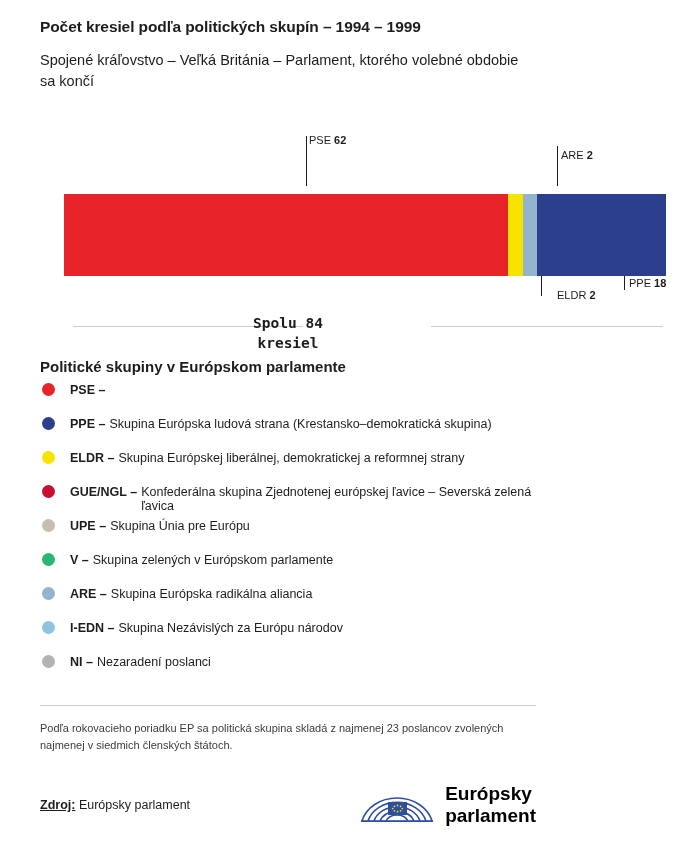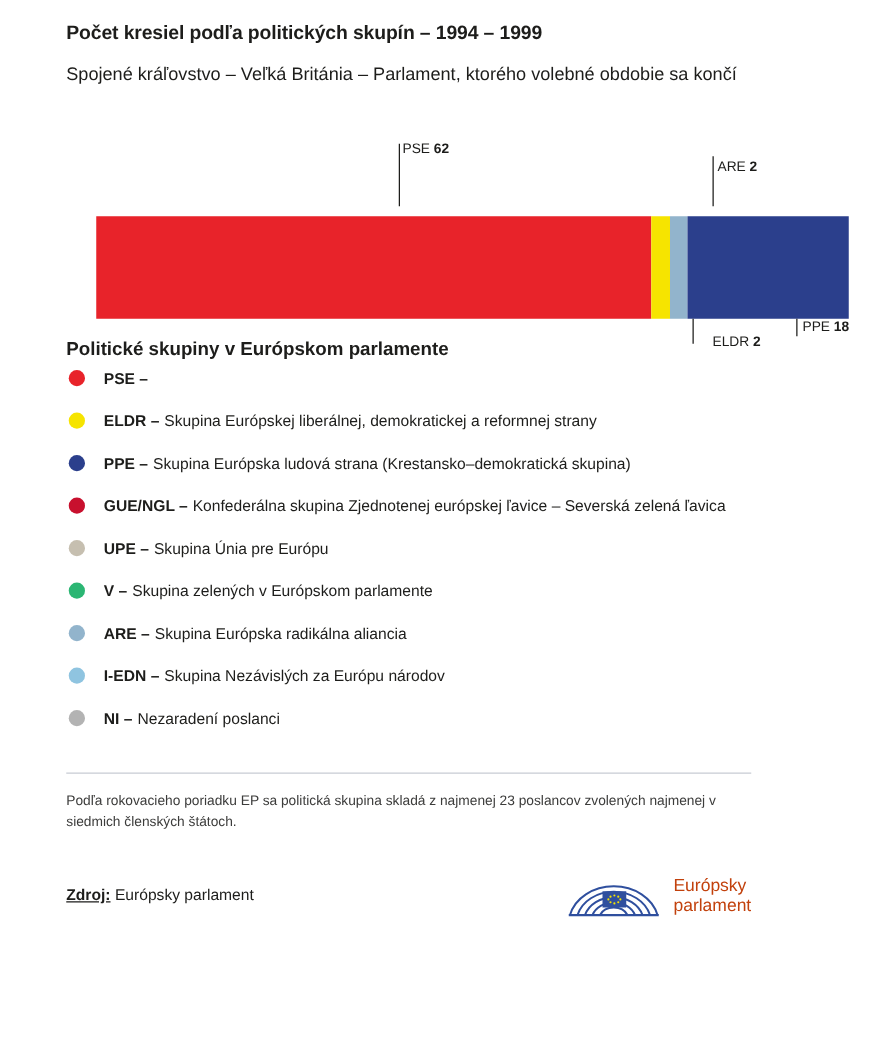--- a/index.html
+++ b/index.html
@@ -9,22 +9,21 @@
     width: 700px;
     height: 841px;
     background: #ffffff;
     font-family: "Liberation Sans", sans-serif;
     color: #1a1a1a;
   }
   .page {
     position: relative;
     width: 576px;
     height: 841px;
-    padding: 0 14px;
-    margin-left: 39px;
+    padding: 0 40px;
   }
   .title {
     font-size: 15.5px;
     font-weight: bold;
     color: #1d1d1b;
     padding-top: 18px;
     letter-spacing: -0.1px;
   }
   .subtitle {
     font-size: 14.5px;
@@ -148,23 +147,23 @@
   }
   .source b { font-weight: bold; text-decoration: underline; }
   .logo {
     margin-left: auto;
     display: flex;
     align-items: center;
     gap: 9px;
   }
   .hemicycle { display: block; }
   .logo-text {
-    font-size: 14px;
-    font-weight: normal;
-    color: #c2410c;
+    font-size: 19px;
+    font-weight: bold;
+    color: #000000;
     line-height: 1.15;
   }
 </style>
 </head>
 <body>
 
 <div class="page">
 
   <div class="title">Počet kresiel podľa politických skupín – 1994 – 1999</div>
   <div class="subtitle">Spojené kráľovstvo – Veľká Británia – Parlament, ktorého volebné obdobie sa končí</div>
@@ -196,37 +195,45 @@
       <b>2</b>
     </div>
 
     <div class="tick" style="left:584px; top:142px; height:14px;"></div>
     <div class="lbl" style="left:589px; top:143px;">
       <span>PPE</span>
       <b>18</b>
     </div>
   </div>
 
+  <div class="total-wrap">
+    <div class="total-rule left"></div>
+    <div class="total-rule right"></div>
+    <div class="total-text">
+      <div>Spolu 84</div>
+      <div>kresiel</div>
+    </div>
+  </div>
 
   <div class="legend-title">Politické skupiny v Európskom parlamente</div>
 
   <div>
     <div class="legend-row">
       <span class="dot" style="background:#e8232a;"></span>
       <span class="abbr">PSE –</span>
+    </div>
+    <div class="legend-row">
+      <span class="dot" style="background:#2b3f8c;"></span>
+      <span class="abbr">PPE –</span>
+      <span class="desc">Skupina Európska ludová strana (Krestansko–demokratická skupina)</span>
     </div>
     <div class="legend-row">
       <span class="dot" style="background:#f6e400;"></span>
       <span class="abbr">ELDR –</span>
       <span class="desc">Skupina Európskej liberálnej, demokratickej a reformnej strany</span>
-    </div>
-    <div class="legend-row">
-      <span class="dot" style="background:#2b3f8c;"></span>
-      <span class="abbr">PPE –</span>
-      <span class="desc">Skupina Európska ludová strana (Krestansko–demokratická skupina)</span>
     </div>
     <div class="legend-row">
       <span class="dot" style="background:#c8102e;"></span>
       <span class="abbr">GUE/NGL –</span>
       <span class="desc">Konfederálna skupina Zjednotenej európskej ľavice – Severská zelená ľavica</span>
     </div>
     <div class="legend-row">
       <span class="dot" style="background:#c6bfb0;"></span>
       <span class="abbr">UPE –</span>
       <span class="desc">Skupina Únia pre Európu</span>

